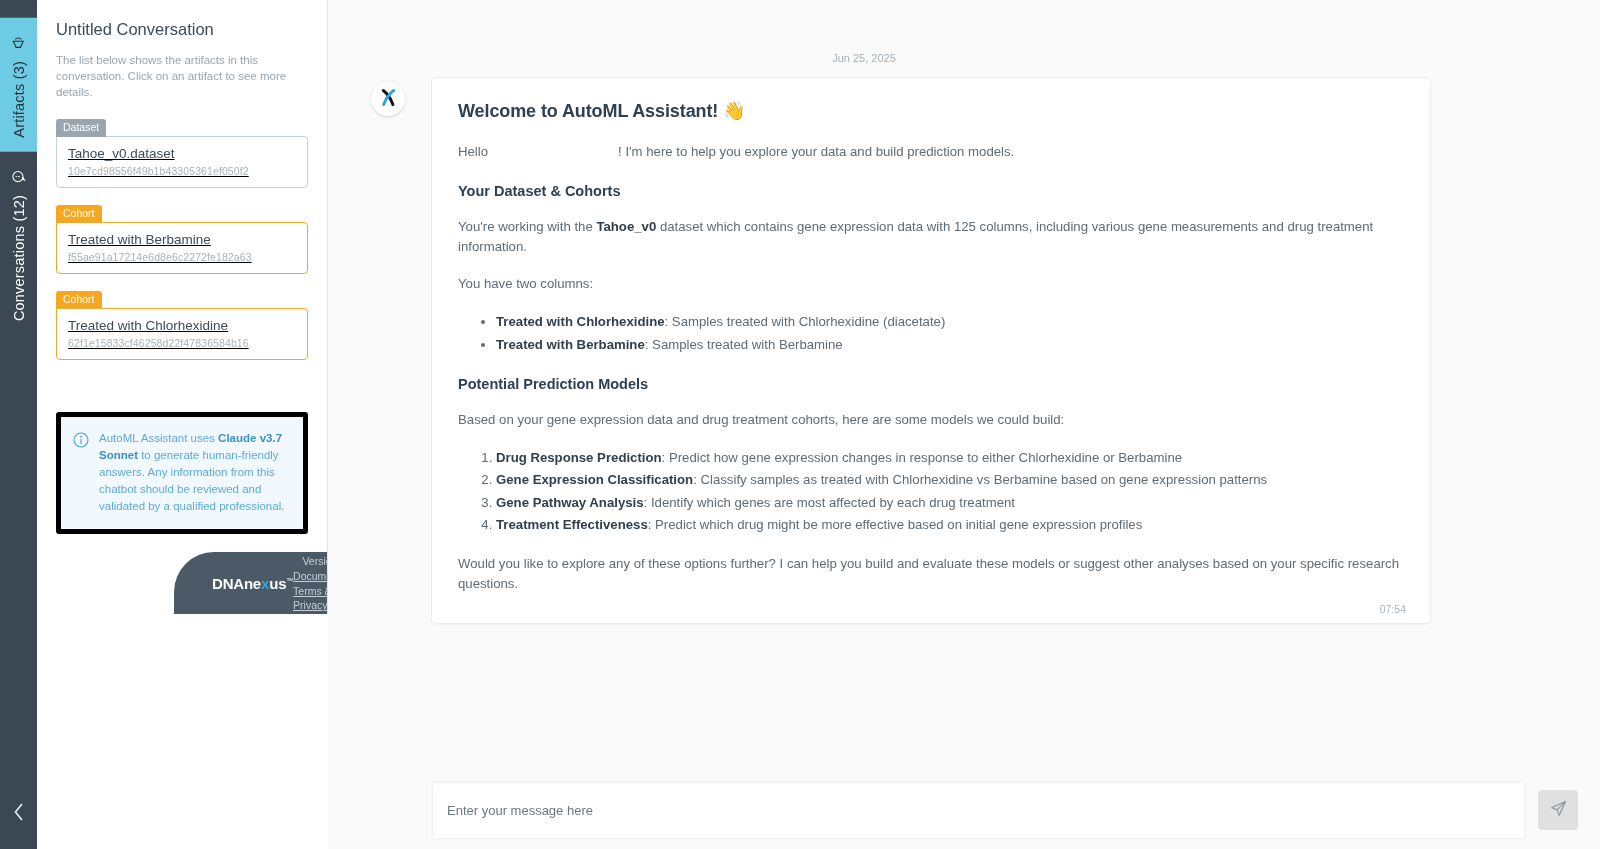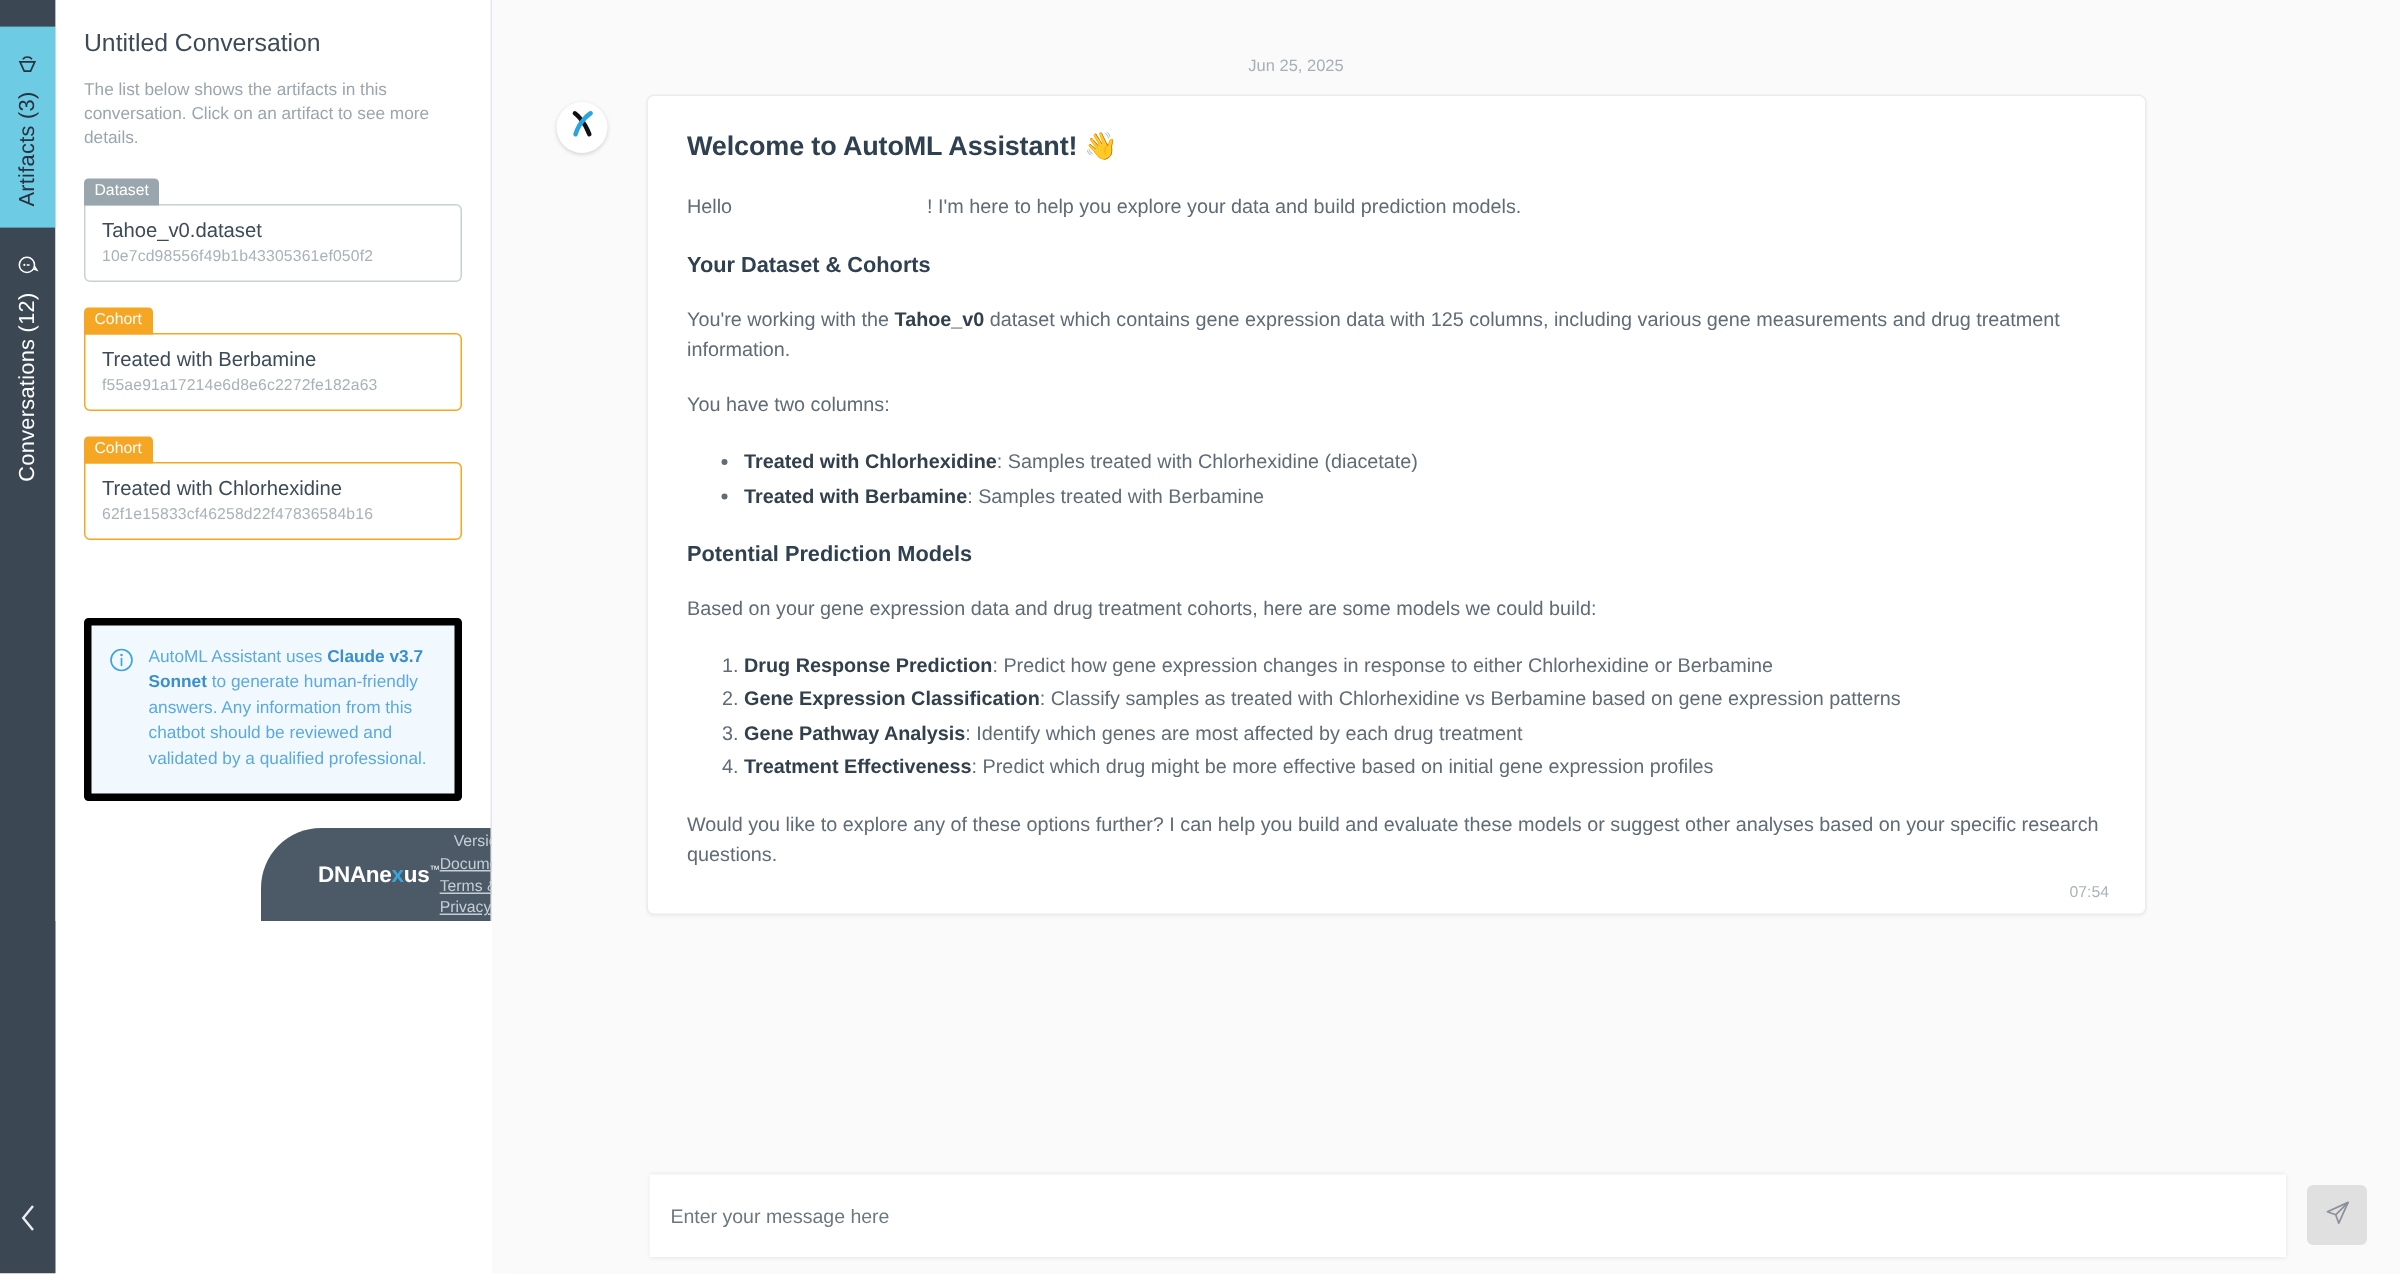--- a/index.html
+++ b/index.html
@@ -72,21 +72,21 @@
     color: #3c4b57;
     font-weight: 400;
     margin-bottom: 14px;
   }
   .panel-desc {
     font-size: 11.5px;
     line-height: 1.38;
     color: #9aa6ad;
     margin-bottom: 15px;
   }
-  .artifact { margin-bottom: 14px; }
+  .artifact { margin-bottom: 14px; text-decoration: underline; }
   .artifact-tag {
     display: inline-block;
     font-size: 10.5px;
     color: #ffffff;
     padding: 2px 7px 3px 7px;
     border-radius: 3px 3px 0 0;
     position: relative;
     top: 1px;
     line-height: 1.25;
   }
@@ -183,21 +183,21 @@
   }
   .chat-scroll {
     flex: 1 1 auto;
     overflow: hidden;
     padding: 0 90px 0 0;
   }
   .date-sep {
     text-align: center;
     font-size: 11px;
     color: #a7b0b6;
-    padding-top: 38px;
+    padding-top: 52px;
     padding-right: 110px;
   }
   .msg-row {
     display: flex;
     align-items: flex-start;
     padding: 13px 0 0 43px;
     gap: 12px;
   }
   .avatar {
     flex: 0 0 34px;

